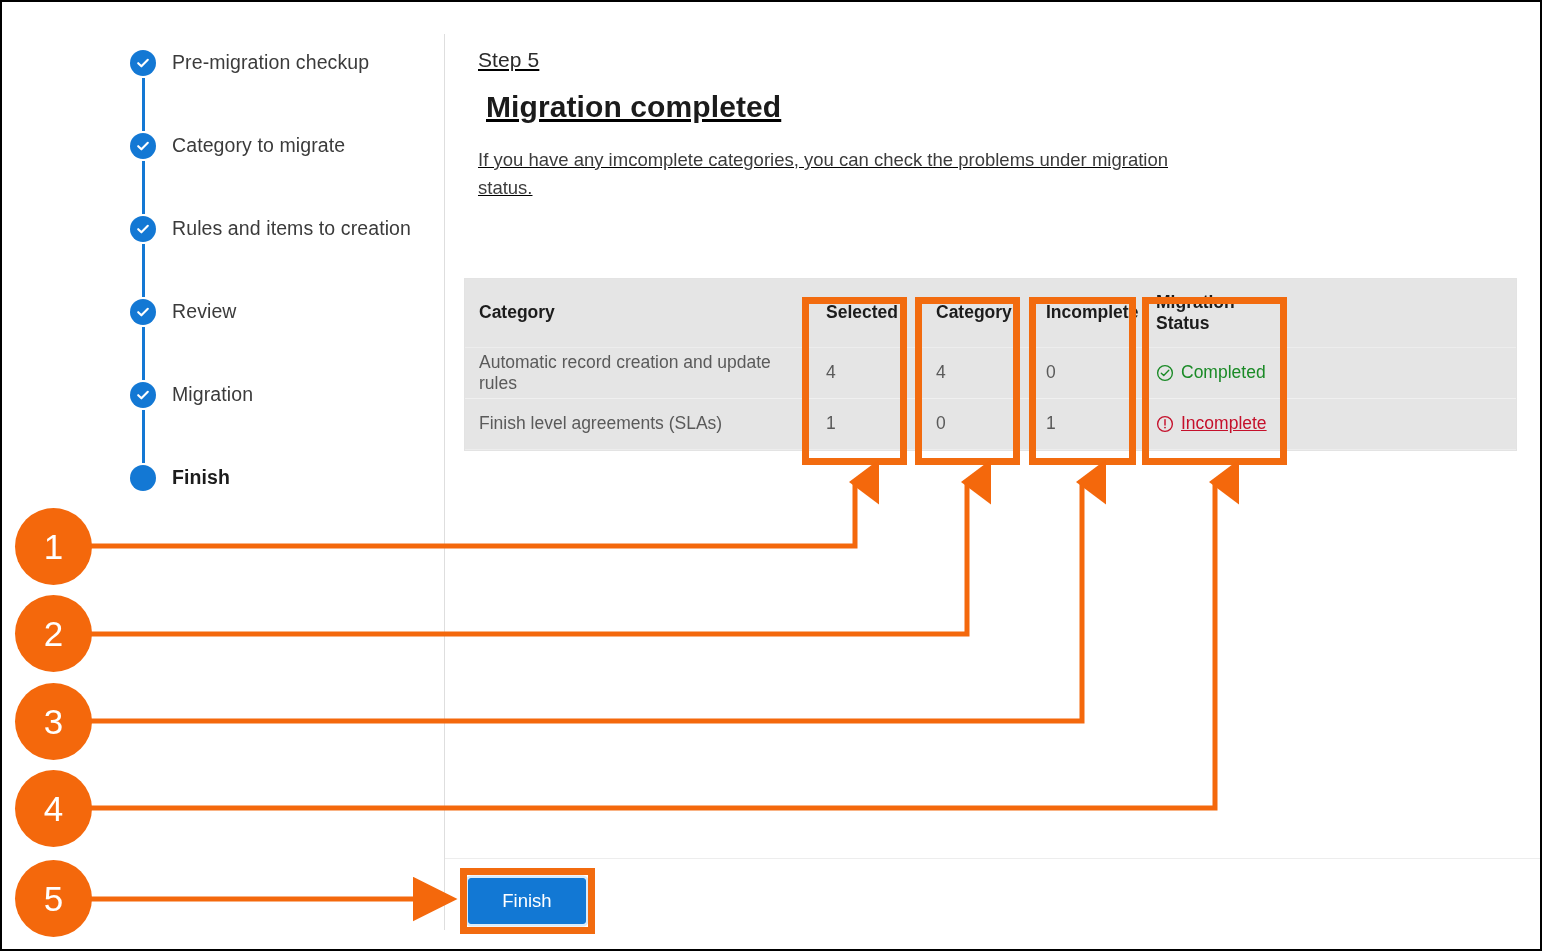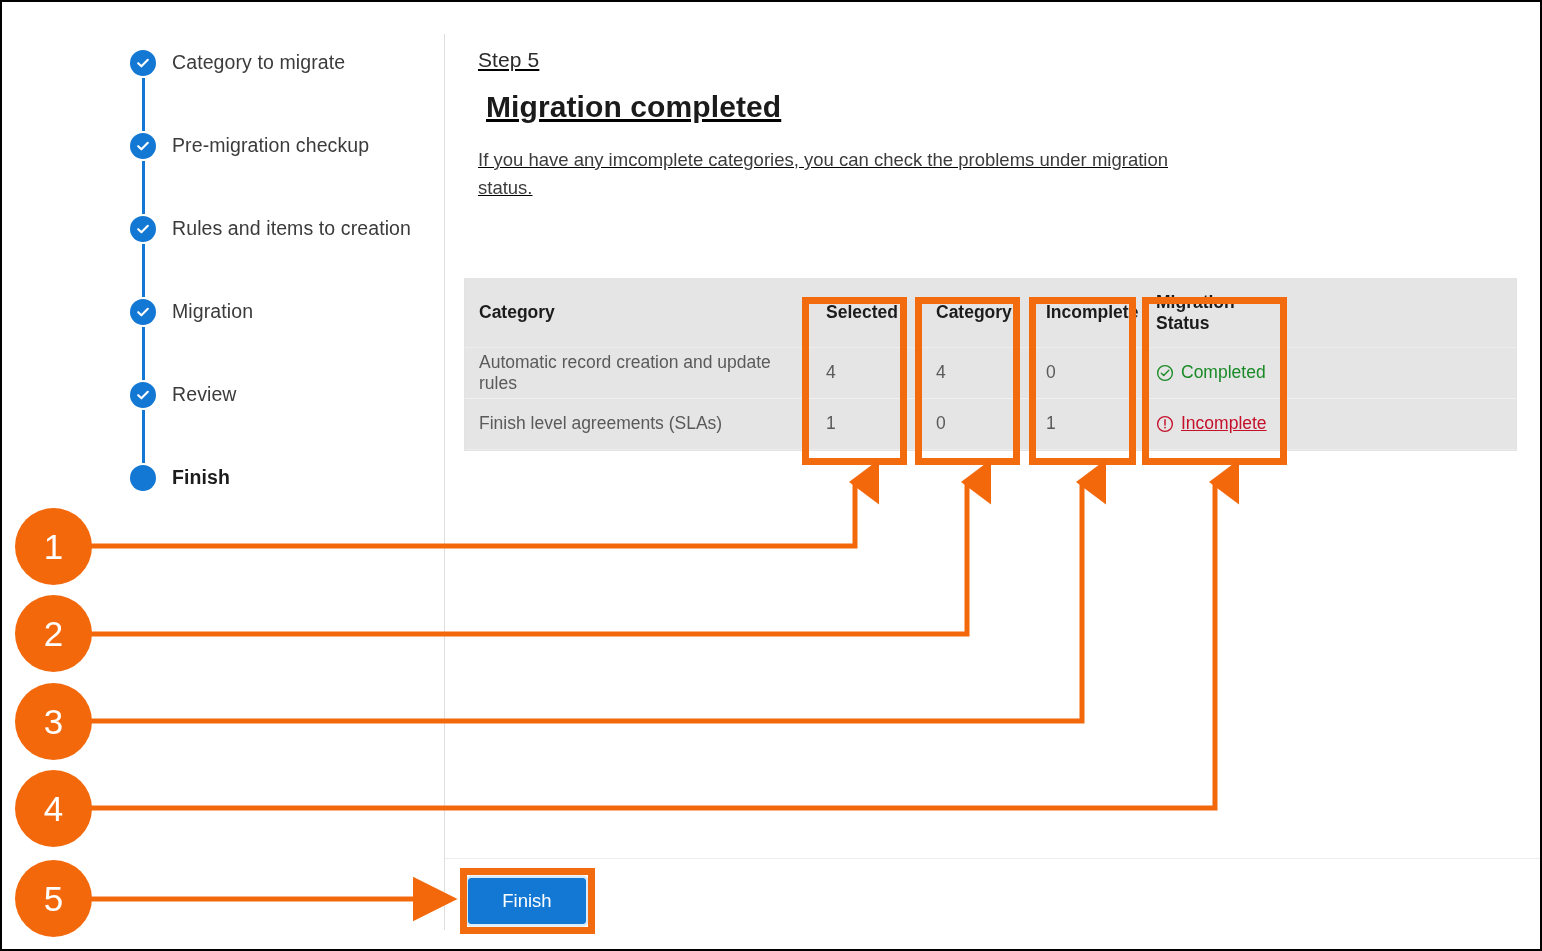--- a/index.html
+++ b/index.html
@@ -232,61 +232,61 @@
 
   <div class="stepper">
 
     <div class="step">
       <div class="step-marker">
         <svg class="step-check" viewBox="0 0 16 16" aria-hidden="true">
           <path d="M3.2 8.2 L6.4 11.3 L12.8 4.8" fill="none" stroke="#ffffff" stroke-width="2.1" stroke-linecap="round" stroke-linejoin="round"></path>
         </svg>
       </div>
       <div class="step-connector"></div>
+      <div class="step-label">Pre-migration checkup</div>
+    </div>
+
+    <div class="step">
+      <div class="step-marker">
+        <svg class="step-check" viewBox="0 0 16 16" aria-hidden="true">
+          <path d="M3.2 8.2 L6.4 11.3 L12.8 4.8" fill="none" stroke="#ffffff" stroke-width="2.1" stroke-linecap="round" stroke-linejoin="round"></path>
+        </svg>
+      </div>
+      <div class="step-connector"></div>
       <div class="step-label">Category to migrate</div>
     </div>
 
     <div class="step">
       <div class="step-marker">
         <svg class="step-check" viewBox="0 0 16 16" aria-hidden="true">
           <path d="M3.2 8.2 L6.4 11.3 L12.8 4.8" fill="none" stroke="#ffffff" stroke-width="2.1" stroke-linecap="round" stroke-linejoin="round"></path>
         </svg>
       </div>
       <div class="step-connector"></div>
-      <div class="step-label">Pre-migration checkup</div>
-    </div>
-
-    <div class="step">
-      <div class="step-marker">
-        <svg class="step-check" viewBox="0 0 16 16" aria-hidden="true">
-          <path d="M3.2 8.2 L6.4 11.3 L12.8 4.8" fill="none" stroke="#ffffff" stroke-width="2.1" stroke-linecap="round" stroke-linejoin="round"></path>
-        </svg>
-      </div>
-      <div class="step-connector"></div>
       <div class="step-label">Rules and items to creation</div>
     </div>
 
     <div class="step">
       <div class="step-marker">
         <svg class="step-check" viewBox="0 0 16 16" aria-hidden="true">
           <path d="M3.2 8.2 L6.4 11.3 L12.8 4.8" fill="none" stroke="#ffffff" stroke-width="2.1" stroke-linecap="round" stroke-linejoin="round"></path>
         </svg>
       </div>
       <div class="step-connector"></div>
+      <div class="step-label">Review</div>
+    </div>
+
+    <div class="step">
+      <div class="step-marker">
+        <svg class="step-check" viewBox="0 0 16 16" aria-hidden="true">
+          <path d="M3.2 8.2 L6.4 11.3 L12.8 4.8" fill="none" stroke="#ffffff" stroke-width="2.1" stroke-linecap="round" stroke-linejoin="round"></path>
+        </svg>
+      </div>
+      <div class="step-connector"></div>
       <div class="step-label">Migration</div>
-    </div>
-
-    <div class="step">
-      <div class="step-marker">
-        <svg class="step-check" viewBox="0 0 16 16" aria-hidden="true">
-          <path d="M3.2 8.2 L6.4 11.3 L12.8 4.8" fill="none" stroke="#ffffff" stroke-width="2.1" stroke-linecap="round" stroke-linejoin="round"></path>
-        </svg>
-      </div>
-      <div class="step-connector"></div>
-      <div class="step-label">Review</div>
     </div>
 
     <div class="step">
       <div class="step-marker plain"></div>
       <div class="step-label current">Finish</div>
     </div>
 
   </div>
 
   <div class="v-divider"></div>

